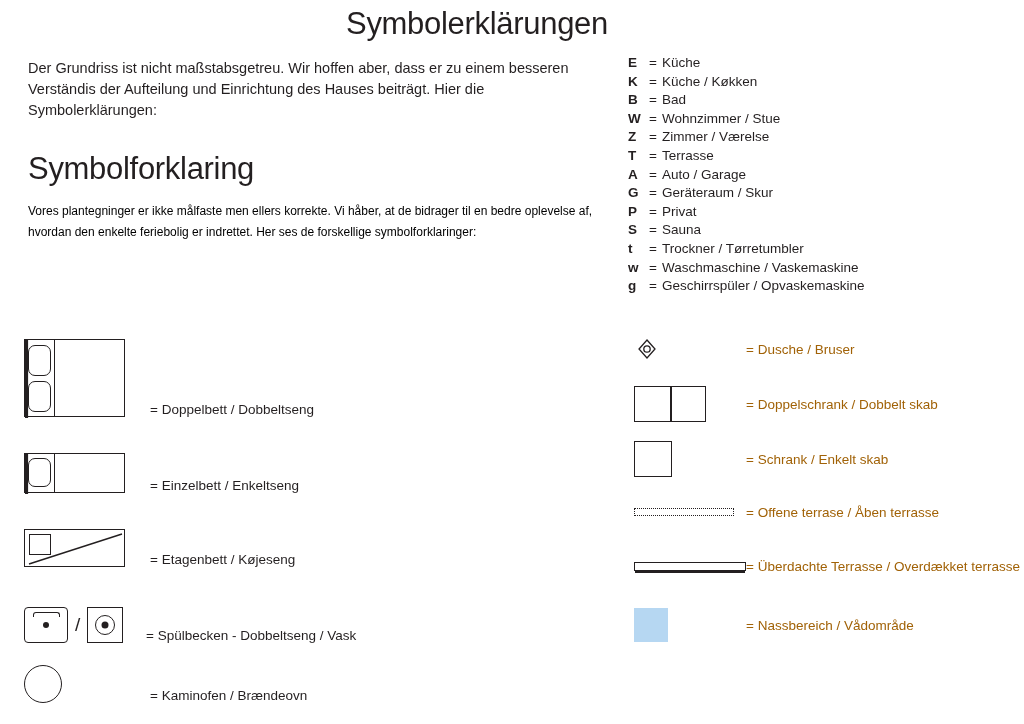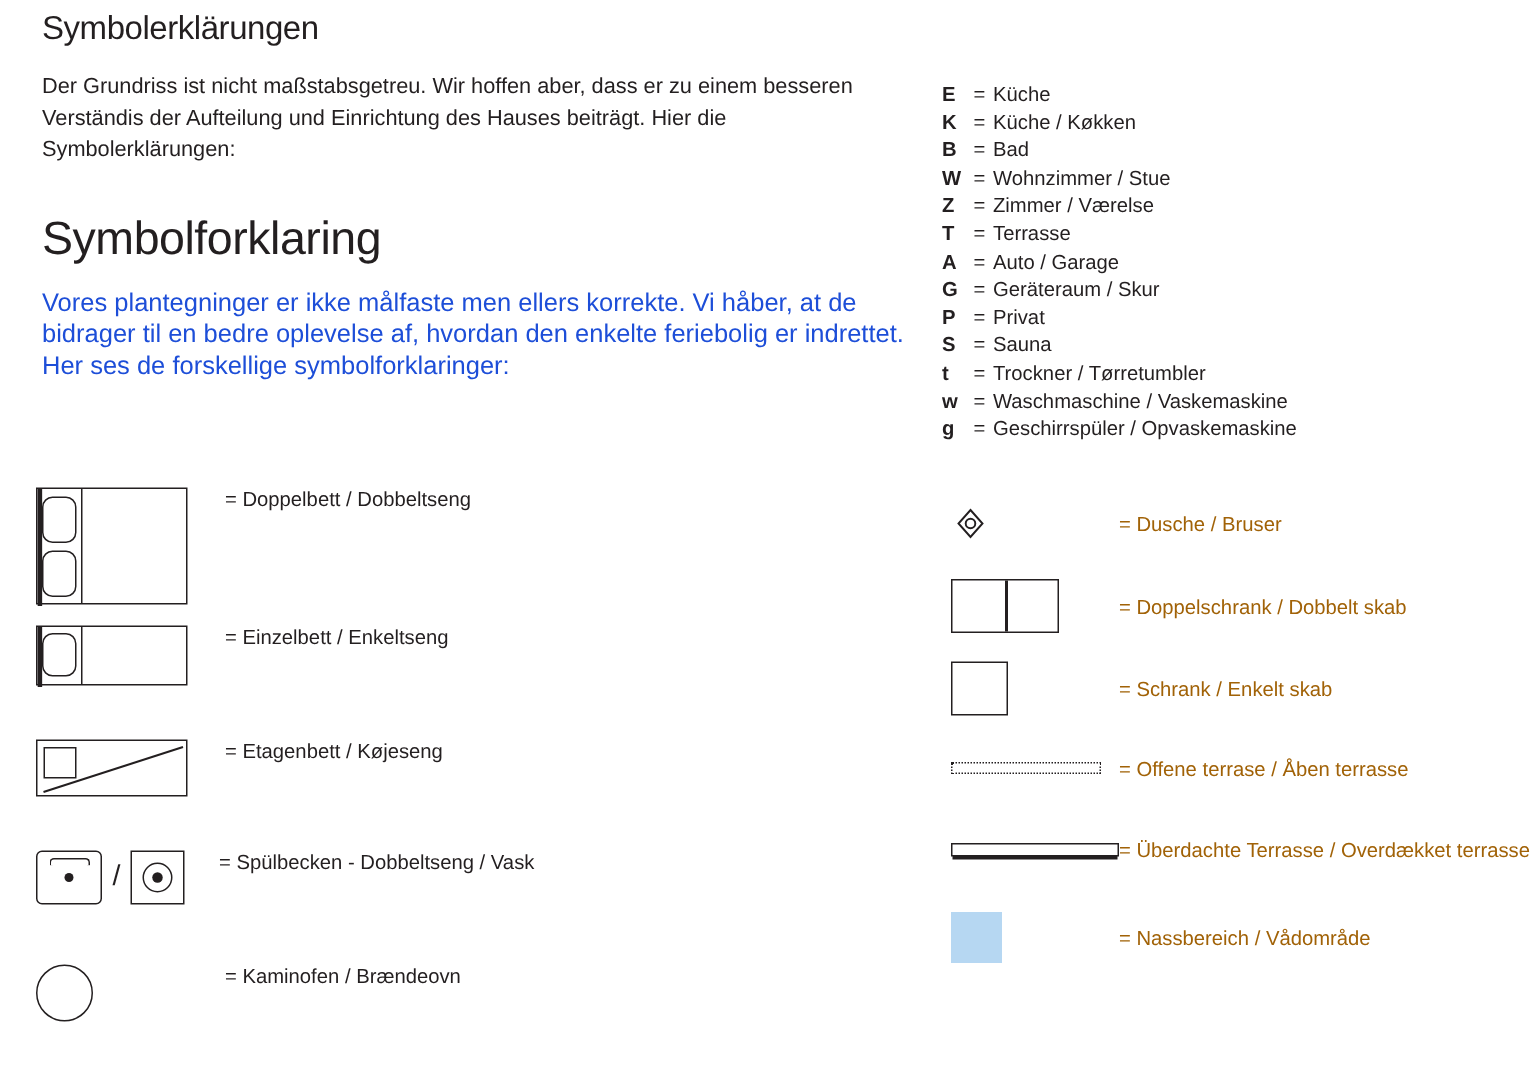--- a/index.html
+++ b/index.html
@@ -22,59 +22,60 @@
     height: 724px;
   }
   
   .left-col {
     position: absolute;
     left: 28px;
     top: 0px;
     width: 580px;
   }
   h1.title-de {
-    font-size: 22px;
+    font-size: 31px;
     font-weight: normal;
     margin: 0;
     padding-top: 6px;
     letter-spacing: -0.3px;
     color: #231f20;
+    text-align: right;
   }
   .para {
     font-size: 14.5px;
     line-height: 21px;
     color: #231f20;
     margin-top: 16px;
   }
   h1.title-dk {
     font-size: 31px;
     font-weight: normal;
     margin: 0;
     padding-top: 30px;
     letter-spacing: -0.3px;
     color: #231f20;
   }
   .para2 {
-    font-size: 17px;
+    font-size: 12px;
     line-height: 21px;
-    color: #1d4ed8;
+    color: #000000;
     margin-top: 14px;
   }
 
   
   .sym-list {
     position: absolute;
     left: 24px;
     top: 325px;
     width: 590px;
   }
   .sym-row {
     position: relative;
     display: flex;
-    align-items: flex-start;
+    align-items: flex-end;
     min-height: 40px;
   }
   .sym-art {
     width: 116px;
     flex: 0 0 116px;
     display: flex;
     align-items: center;
   }
   .sym-label {
     font-size: 13.5px;

